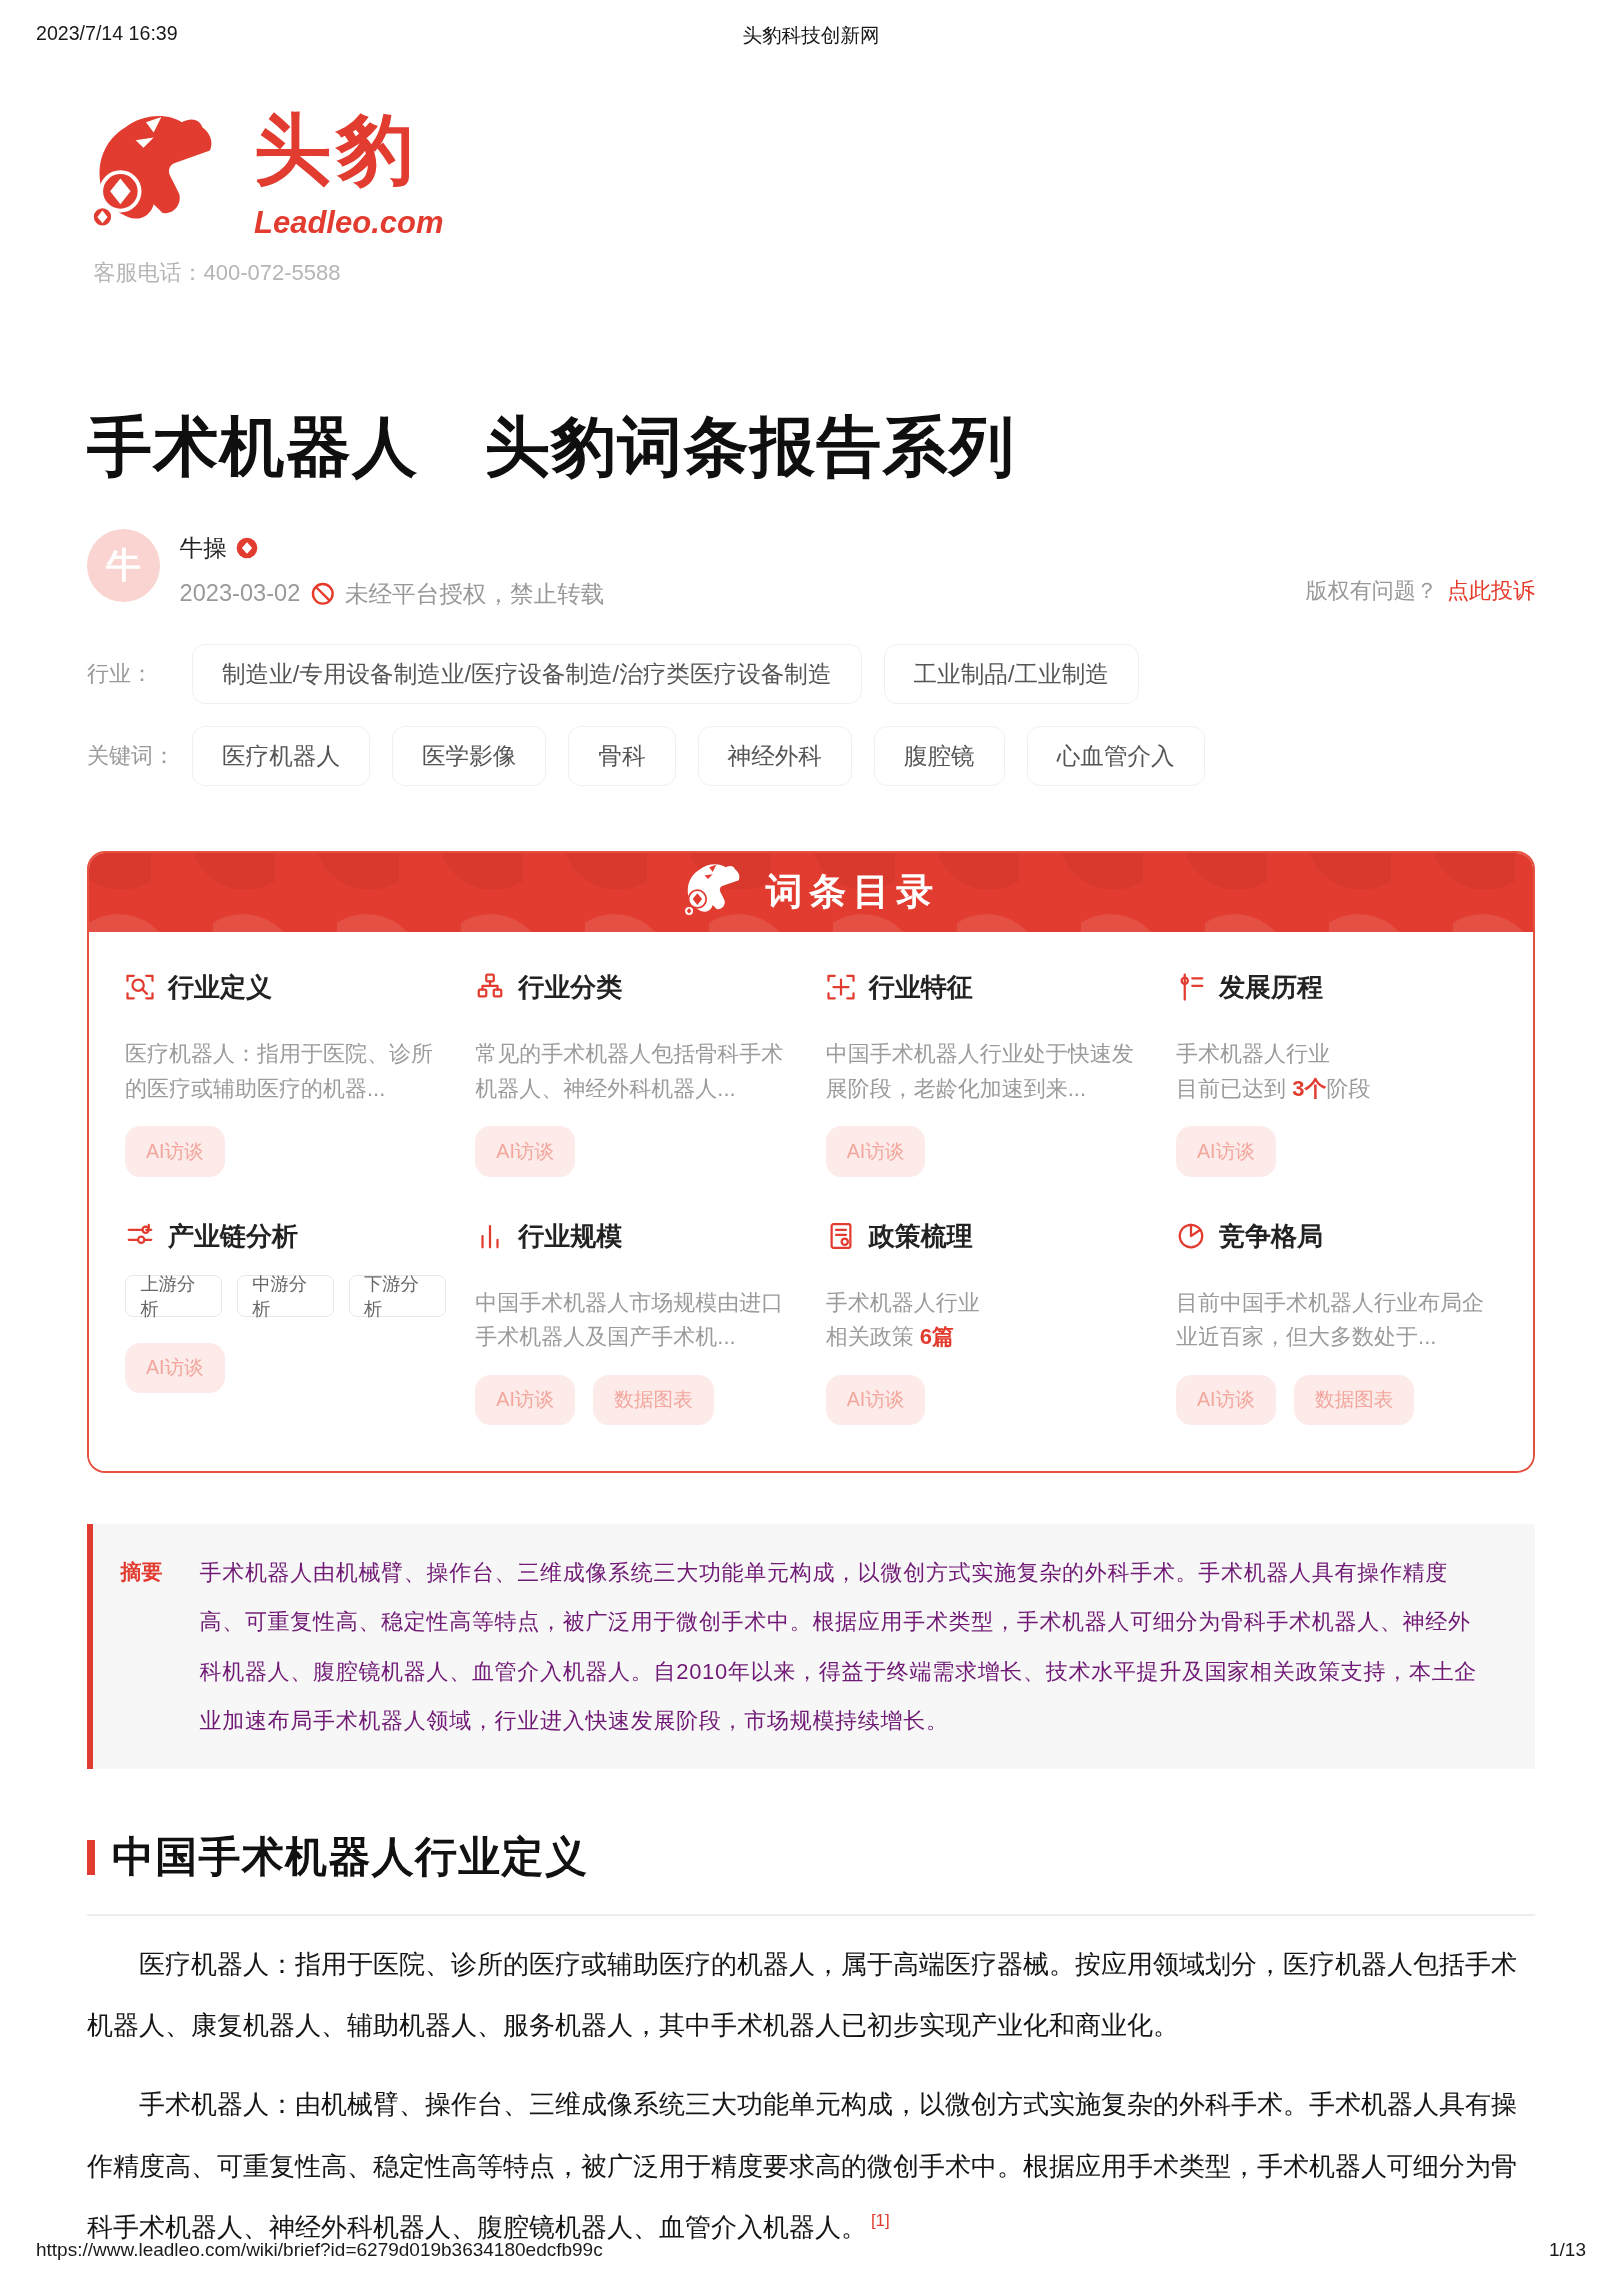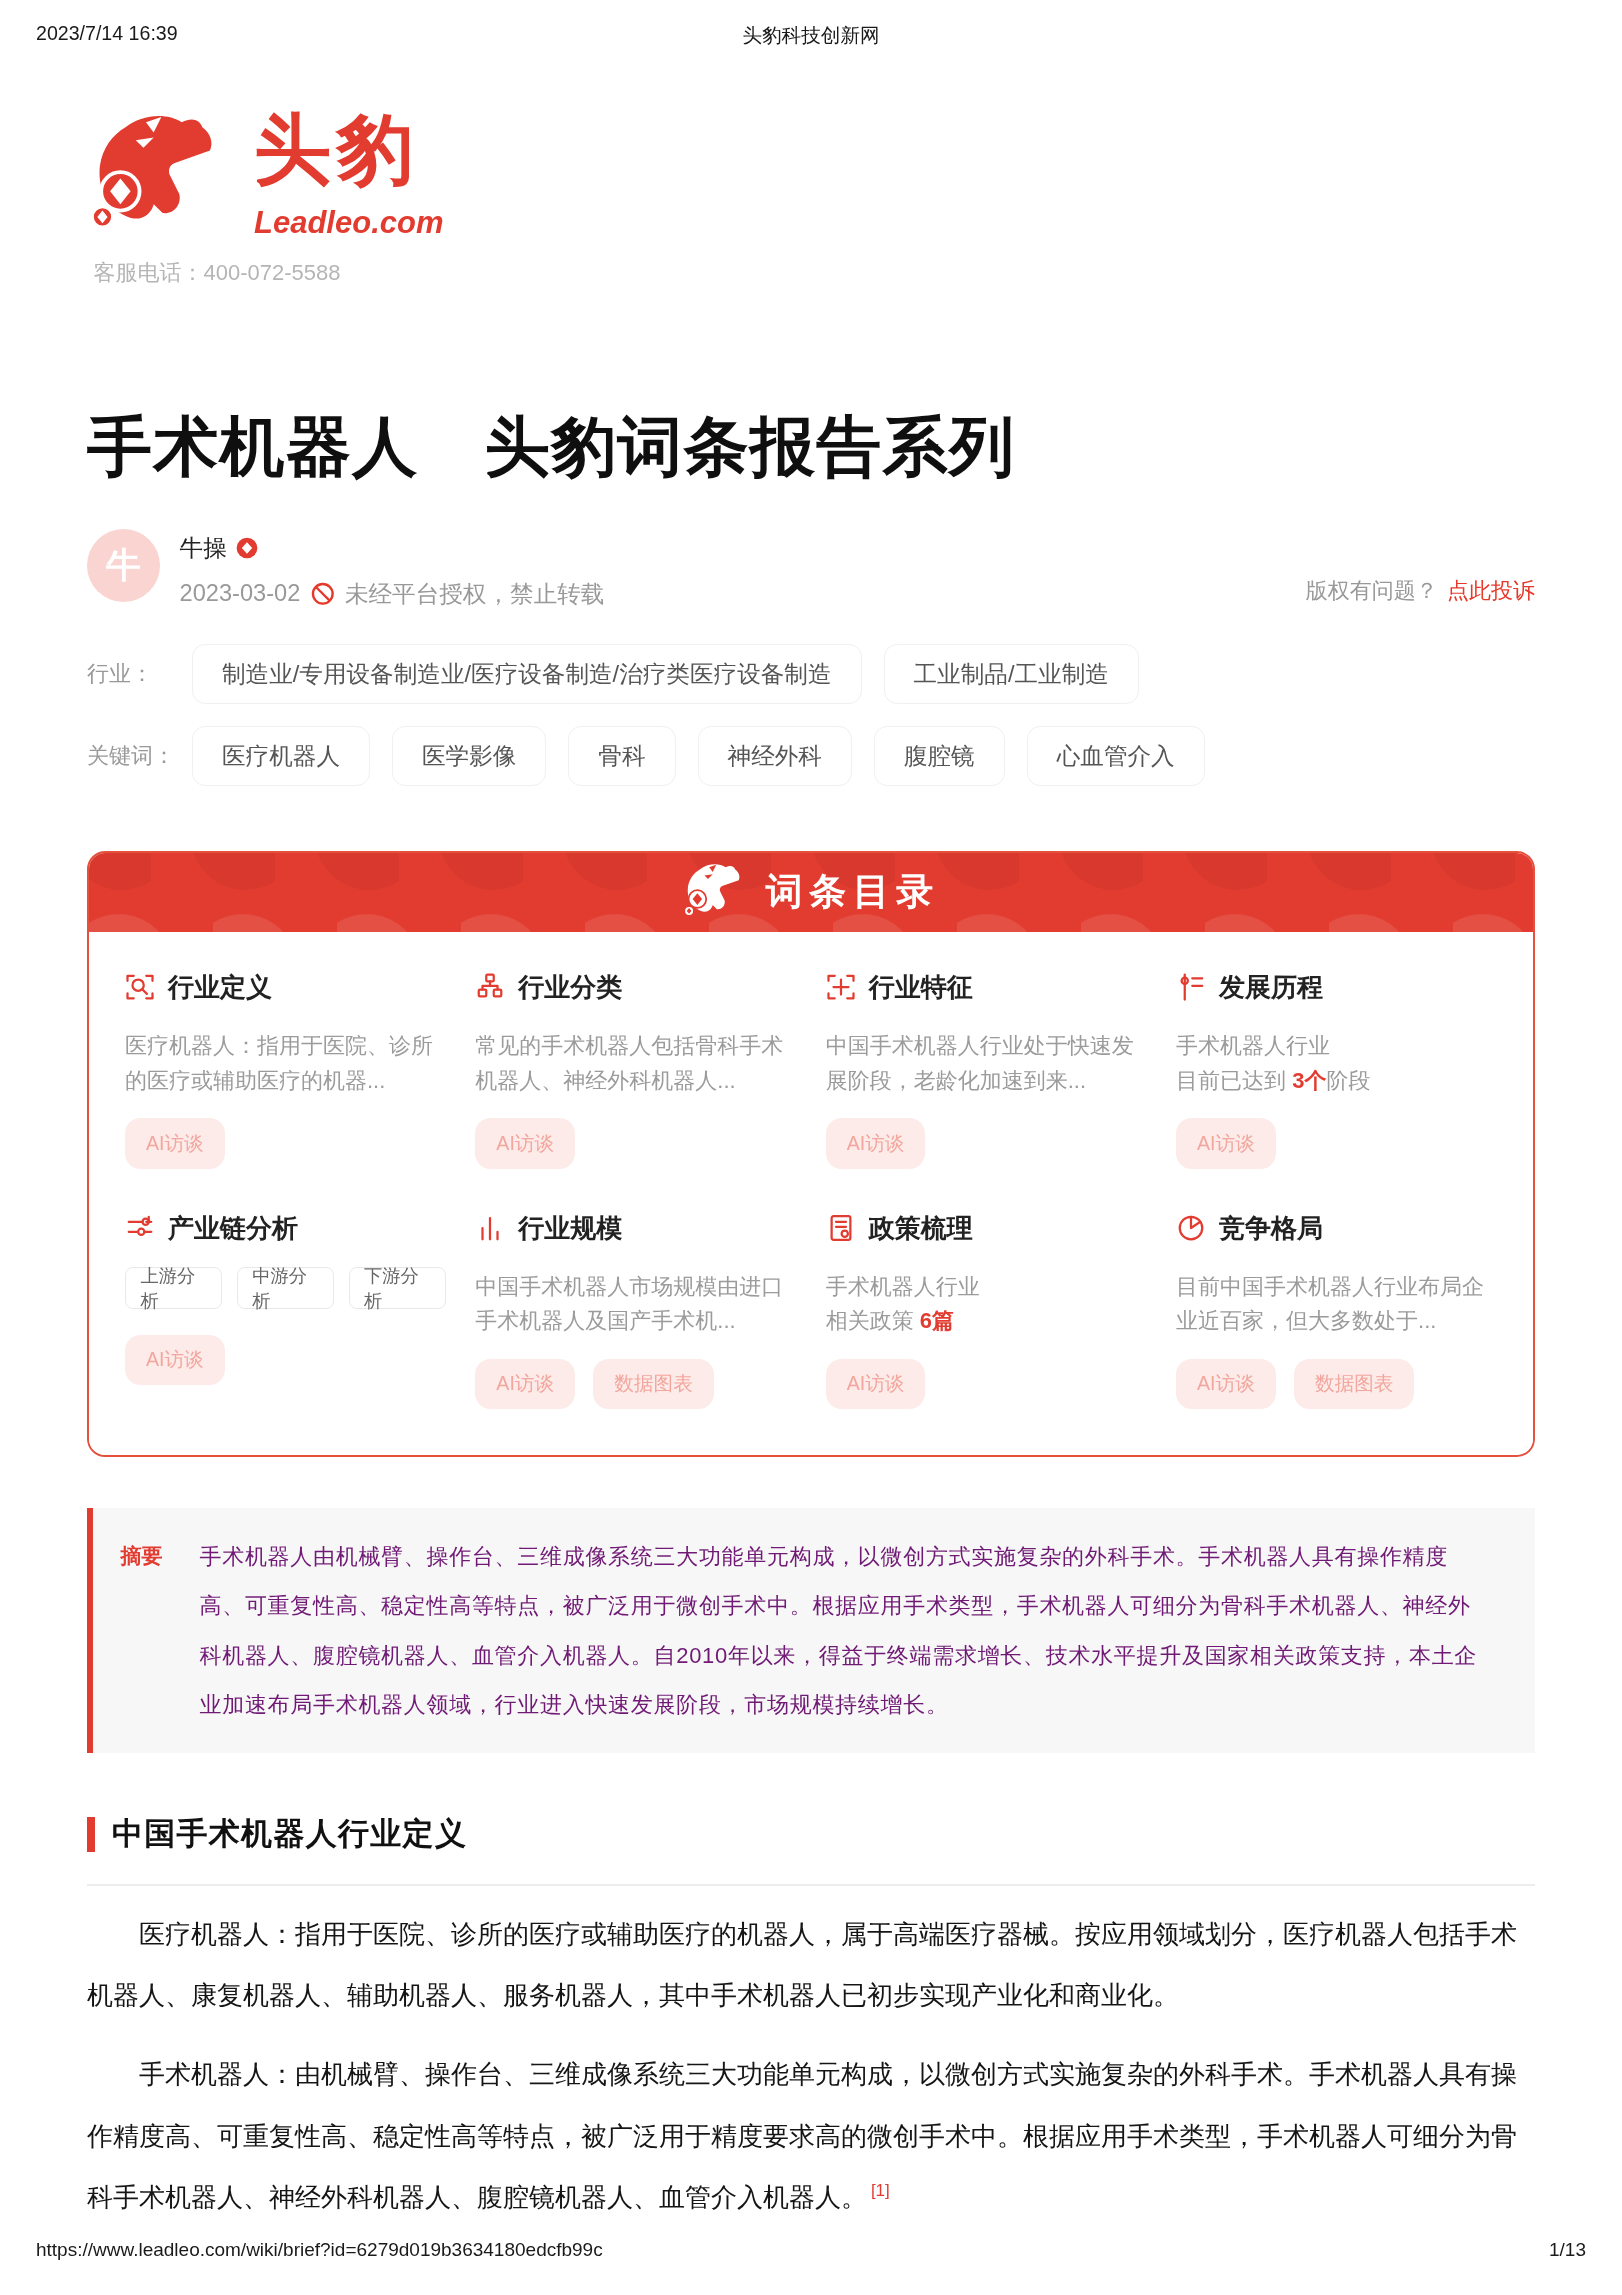--- a/index.html
+++ b/index.html
@@ -51,39 +51,39 @@
        radial-gradient(circle at 24% 118%, rgba(255,255,255,.10) 0 36%, transparent 37%) 0 0/124px 98px repeat,
        radial-gradient(circle at 76% -18%, rgba(90,5,0,.07) 0 36%, transparent 37%) 62px 0/124px 98px repeat; }
   .dir-banner > * { position:relative; }
   .dir-banner-title { color:#fff; font-size:37px; font-weight:700; letter-spacing:6.5px; }
   .dir-grid { display:grid; grid-template-columns:repeat(4,1fr); column-gap:29.4px; row-gap:42px;
               padding:38px 36px 46px 36px; background:#fff; }
   .card { min-width:0; }
   .card-head { display:flex; align-items:center; gap:13px; cursor:pointer; }
   .card-head h3 { font-size:26px; font-weight:700; color:#222; }
   .cicon { flex:0 0 auto; display:flex; }
-  .cdesc { margin-top:24px; font-size:22px; color:#9b9b9b; line-height:1.58; min-height:72px; }
+  .cdesc { margin-top:32px; font-size:22px; color:#9b9b9b; line-height:1.58; min-height:72px; }
   .hl { color:#e23c30; font-weight:700; }
   .pill-row { margin-top:17px; display:flex; gap:18.3px; }
   .ai-pill { display:inline-block; background:#fcebe8; color:#f2a69e; border-radius:15.7px;
              padding:11.8px 21px; font-size:19.6px; cursor:pointer; }
   .sub-tag-row { margin-top:21px; display:flex; gap:14.4px; min-height:51px; }
   .sub-tag { display:inline-flex; align-items:center; border:1.3px solid #e8e8e8; border-radius:7.9px;
              padding:5.2px 14.4px; font-size:18.3px; color:#666; cursor:pointer; height:42px; }
 
   
   .summary { margin-top:51px; display:flex; background:#f7f7f8; border-left:6.5px solid #e23c30;
              padding:23.6px 46px 23.6px 27.5px; }
   .summary-label { flex:0 0 auto; margin-right:37px; color:#e23c30; font-weight:700; font-size:21px; line-height:2.25; }
   .summary-text { font-size:22px; color:#701a75; line-height:2.25; letter-spacing:0.7px; }
 
   
   .sec-head { margin-top:60px; display:flex; align-items:center; gap:17px; }
   .sec-bar { width:7.9px; height:35px; background:#e23c30; flex:0 0 auto; }
-  .sec-head h2 { font-size:31px; font-weight:700; color:#111; letter-spacing:1.3px;text-align:right; }
+  .sec-head h2 { font-size:42px; font-weight:700; color:#111; letter-spacing:1.3px;text-align:right; }
   .divider { height:1.3px; background:#ededed; margin-top:29px; }
   .body-p { margin-top:18.3px; font-size:26px; color:#151515; line-height:2.35; text-indent:2em; }
   .ref-sup { color:#e23c30; font-size:17px; vertical-align:super; margin-left:3.9px; }
 
   
   .licon { stroke:#e23c30; fill:none; stroke-width:3.6; stroke-linecap:round; stroke-linejoin:round; }
 </style>
 </head>
 <body>
 

